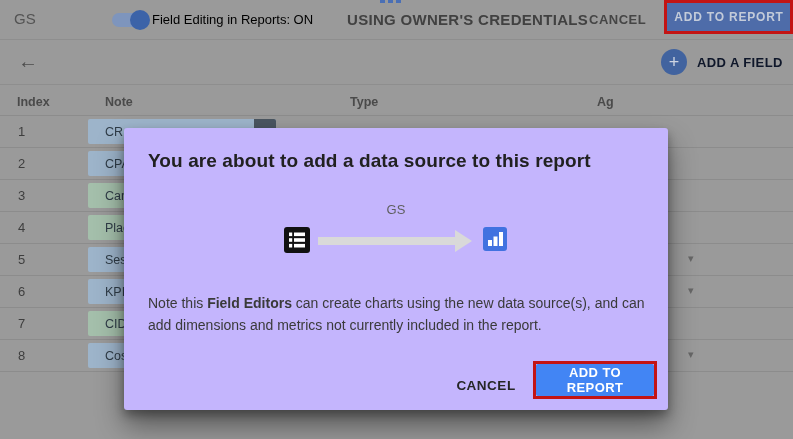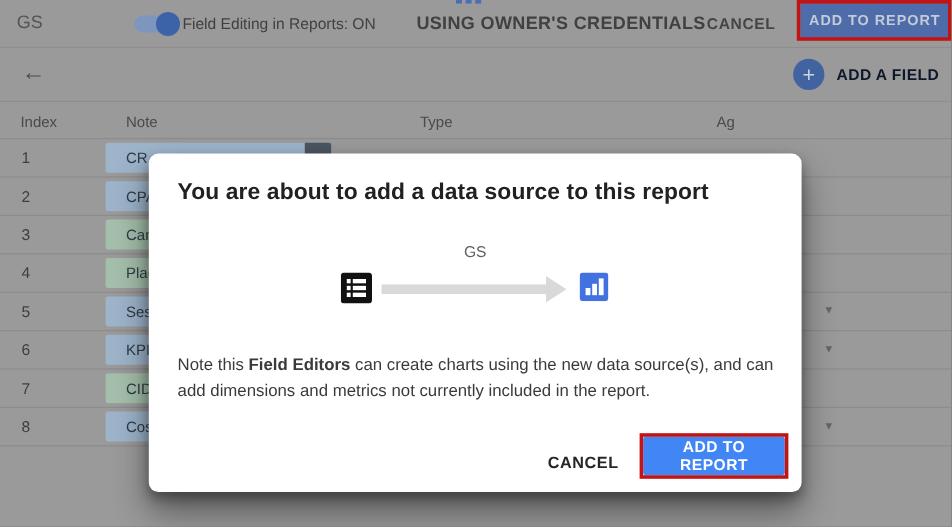--- a/index.html
+++ b/index.html
@@ -4,21 +4,21 @@
 <style>
   html,body{margin:0;padding:0;background:#777;}
   .stage{position:relative;width:793px;height:439px;background:#9a9a9a;overflow:hidden;
          font-family:"Liberation Sans",sans-serif;-webkit-font-smoothing:antialiased;}
 
   
   .topbar{position:absolute;left:0;top:0;width:793px;height:40px;border-bottom:1px solid #8e8e8e;box-sizing:border-box;}
   .gs-label{position:absolute;left:14px;top:10px;font-size:15px;color:#545454;}
   .toggle{position:absolute;left:112px;top:13px;width:34px;height:14px;border-radius:7px;background:#7e95bd;cursor:pointer;}
   .toggle .knob{position:absolute;right:-4px;top:-3px;width:20px;height:20px;border-radius:50%;background:#3c63a8;}
-  .field-editing-label{position:absolute;left:152px;top:12px;font-size:13px;color:#404040;}
+  .field-editing-label{position:absolute;left:152px;top:12px;font-size:13px;color:#000000;}
   .clipped-dots{position:absolute;left:380px;top:0;width:24px;height:3px;display:flex;gap:3px;}
   .clipped-dots i{display:block;width:5px;height:3px;background:#4a6fb5;}
   .credentials-label{position:absolute;left:341px;top:11px;font-size:15px;font-weight:bold;color:#414141;letter-spacing:.3px;margin-left:6px;}
   .top-cancel{position:absolute;left:583px;top:11px;font-size:13px;font-weight:bold;color:#454545;letter-spacing:.5px;cursor:pointer;background:none;border:none;font-family:inherit;}
   .top-add-btn{position:absolute;left:667px;top:2px;width:124px;height:30px;background:#4e6ca9;color:#c3cbd9;
                font-size:12px;font-weight:bold;letter-spacing:.8px;border:none;border-radius:2px;
                display:flex;align-items:center;justify-content:center;cursor:pointer;font-family:inherit;}
   .hl-box{position:absolute;border:3px solid #c31414;box-sizing:border-box;pointer-events:none;}
   .hl-top{left:664px;top:0px;width:129px;height:34px;}
 
@@ -26,41 +26,41 @@
   .connbar{position:absolute;left:0;top:40px;width:793px;height:45px;border-bottom:1px solid #8e8e8e;box-sizing:border-box;}
   .back-arrow{position:absolute;left:12px;top:49px;font-size:20px;color:#4b4b4b;cursor:pointer;background:none;border:none;font-family:inherit;}
   .conn-title{position:absolute;left:42px;top:55px;font-size:13px;color:#6f6f6f;letter-spacing:.8px;font-weight:bold;}
   .add-field{position:absolute;left:661px;top:49px;display:flex;align-items:center;cursor:pointer;background:none;border:none;font-family:inherit;padding:0;}
   .plus-circle{width:26px;height:26px;border-radius:50%;background:#41639f;color:#cdd4e2;font-size:18px;
                display:flex;align-items:center;justify-content:center;line-height:1;}
   .add-field-label{margin-left:10px;font-size:13px;font-weight:bold;color:#0f172a;letter-spacing:.4px;}
 
   
   .thead{position:absolute;left:0;top:85px;width:793px;height:31px;border-bottom:1px solid #8c8c8c;box-sizing:border-box;}
-  .th{position:absolute;top:10px;font-size:12.5px;color:#4a4a4a;}
+  .th{position:absolute;top:10px;font-size:12.5px;color:#4a4a4a;font-weight:bold;}
   .th-index{left:17px;} .th-field{left:105px;} .th-type{left:350px;text-align:center;} .th-ag{left:597px;}
   .search-wrap{position:absolute;left:610px;top:88px;width:180px;height:26px;}
   .search-icon{position:absolute;left:2px;top:4px;}
   .search-input{position:absolute;left:0;top:0;width:180px;height:24px;background:transparent;border:none;
                 border-bottom:1px solid #7a7a7a;padding:0 0 0 32px;font-size:13px;color:#3c3c3c;
                 font-family:inherit;box-sizing:border-box;outline:none;}
   .search-input::placeholder{color:#7d7d7d;}
 
   
   .rows{position:absolute;left:0;top:116px;width:793px;}
   .trow{position:relative;height:32px;border-bottom:1px solid #8c8c8c;box-sizing:border-box;}
   .idx{position:absolute;left:18px;top:8px;font-size:13px;color:#3e3e3e;}
   .chip{position:absolute;left:88px;top:3px;width:188px;height:25px;border-radius:2px;
         display:flex;align-items:center;padding-left:17px;font-size:12.5px;color:#2f3c47;box-sizing:border-box;cursor:pointer;}
   .chip-blue{background:#9db4ca;} .chip-green{background:#a4bfab;}
   .chip-seg{position:absolute;right:0;top:0;width:22px;height:25px;background:#4a5560;border-radius:0 2px 2px 0;}
   .caret{position:absolute;left:688px;top:8px;font-size:11px;color:#666;cursor:pointer;}
 
   
-  .modal{position:absolute;left:124px;top:128px;width:544px;height:282px;background:#ffffff;border-radius:8px;
+  .modal{position:absolute;left:124px;top:128px;width:544px;height:282px;background:#c4b5fd;border-radius:3px;
          box-shadow:0 16px 28px rgba(0,0,0,.42),0 5px 10px rgba(0,0,0,.3);}
   .modal-title{position:absolute;left:24px;top:22px;font-size:19px;font-weight:bold;color:#212121;letter-spacing:.1px;}
   .gs-source-label{position:absolute;left:252px;top:74px;width:40px;text-align:center;font-size:13px;color:#5f5f5f;}
   .src-icon{position:absolute;left:160px;top:99px;}
   .arrow-shaft{position:absolute;left:194px;top:109px;width:138px;height:8px;background:#d9d9d9;}
   .arrow-head{position:absolute;left:331px;top:102px;width:0;height:0;
               border-top:11px solid transparent;border-bottom:11px solid transparent;border-left:17px solid #d9d9d9;}
   .report-icon{position:absolute;left:359px;top:99px;}
   .modal-note{position:absolute;left:24px;top:164px;width:500px;font-size:14px;color:#3a3a3a;line-height:22px;}
   .modal-cancel{position:absolute;left:320px;top:240px;width:84px;height:34px;background:none;border:none;

